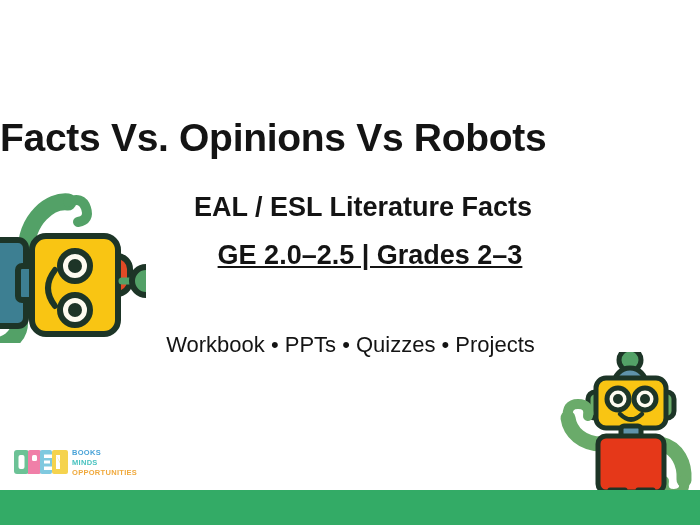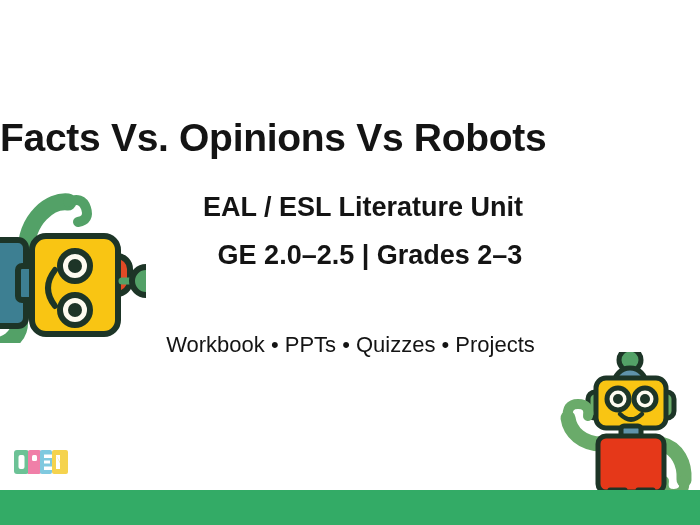--- a/index.html
+++ b/index.html
@@ -59,20 +59,21 @@
     left: 0;
     top: 240px;
     width: 700px;
     text-align: center;
     font-size: 27px;
     font-weight: bold;
     color: #141414;
     line-height: 1.15;
     padding-left: 40px;
     box-sizing: border-box;
+    text-decoration: underline;
   }
   .features {
     position: absolute;
     left: 0;
     top: 332px;
     width: 700px;
     text-align: center;
     font-size: 22px;
     font-weight: normal;
     color: #141414;
@@ -150,21 +151,21 @@
         <circle cx="119" cy="132" r="15" fill="#fdfbf0"></circle>
         <circle cx="119" cy="132" r="7" fill="#1d3527" stroke="none"></circle>
 
         <path d="M99 92 q -14 18 0 36" fill="none" stroke="#1d3527" stroke-width="6"></path>
       </g>
     </svg>
   </div>
 
   <div class="title">Facts Vs. Opinions Vs Robots</div>
 
-  <div class="subtitle-1">EAL / ESL Literature Unit</div>
+  <div class="subtitle-1">EAL / ESL Literature Facts</div>
   <div class="subtitle-2">GE 2.0–2.5 | Grades 2–3</div>
 
   <div class="features">Workbook • PPTs • Quizzes • Projects</div>
 
   <div class="robot-right">
     <svg width="160" height="175" viewBox="0 0 160 175">
       <g stroke="#1d3527" stroke-width="5" stroke-linecap="round" stroke-linejoin="round">
 
         <circle cx="82" cy="8" r="11" fill="#53a167"></circle>
         <line x1="82" y1="19" x2="82" y2="28" stroke="#1d3527" stroke-width="5"></line>
@@ -216,15 +217,20 @@
       <rect x="26" y="3" width="12" height="24" rx="2" fill="#7fc9df"></rect>
       <rect x="30" y="7.5" width="8" height="3.5" fill="#ffffff"></rect>
       <rect x="30" y="13.5" width="6" height="3" fill="#ffffff"></rect>
       <rect x="30" y="19.5" width="8" height="3.5" fill="#ffffff"></rect>
 
       <rect x="38" y="3" width="16" height="24" rx="2" fill="#f5d34e"></rect>
       <polygon points="42,8 42,22 46,22 46,8" fill="#ffffff"></polygon>
       <polygon points="42,8 50,22 50,8 46,8 46,16" fill="#f5d34e"></polygon>
       <rect x="49.5" y="8" width="4" height="14" fill="#f5d34e"></rect>
     </svg>
+    <div class="logo-words">
+      <div class="w-books">BOOKS</div>
+      <div class="w-minds">MINDS</div>
+      <div class="w-opps">OPPORTUNITIES</div>
+    </div>
   </div>
 
 </div>
 
 </body></html>

